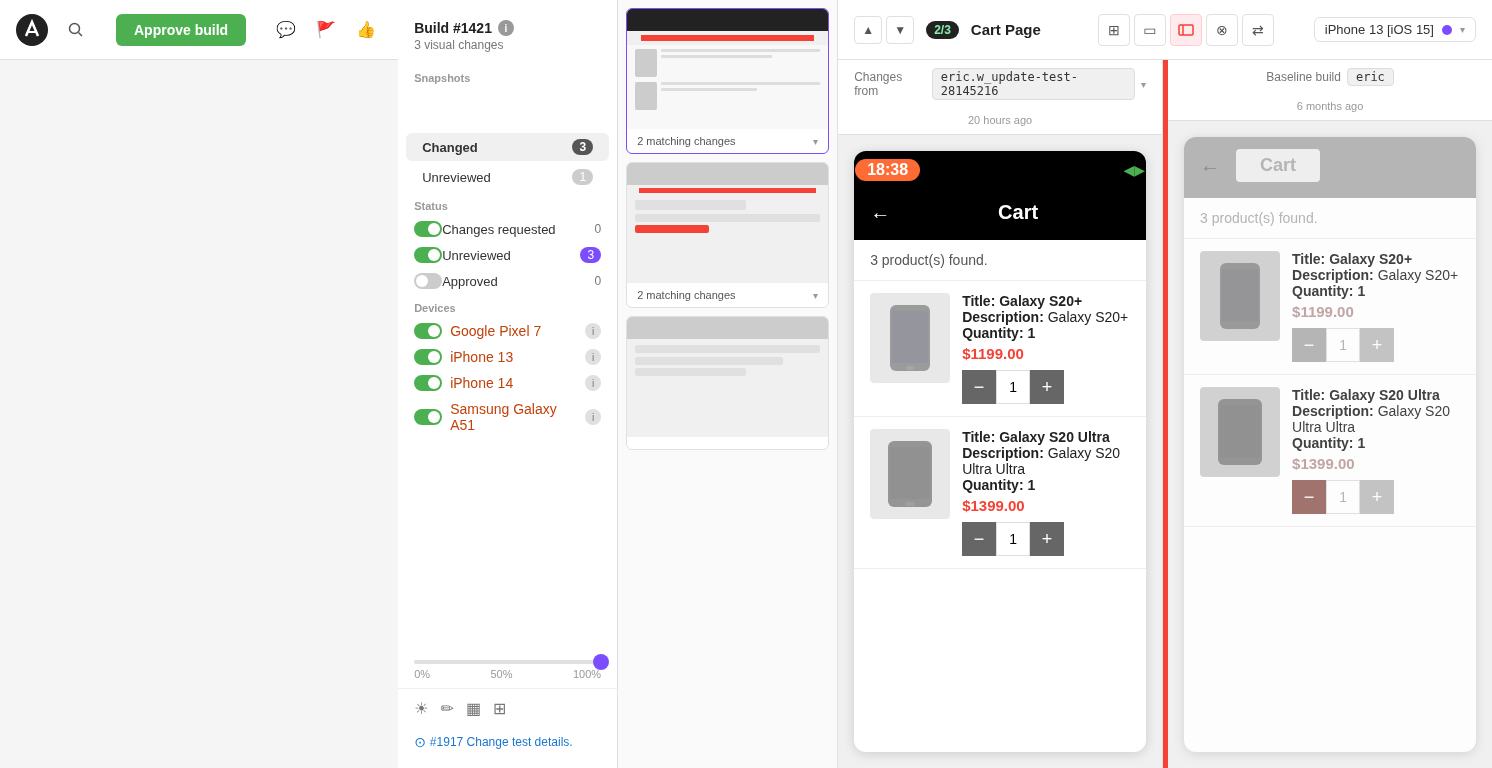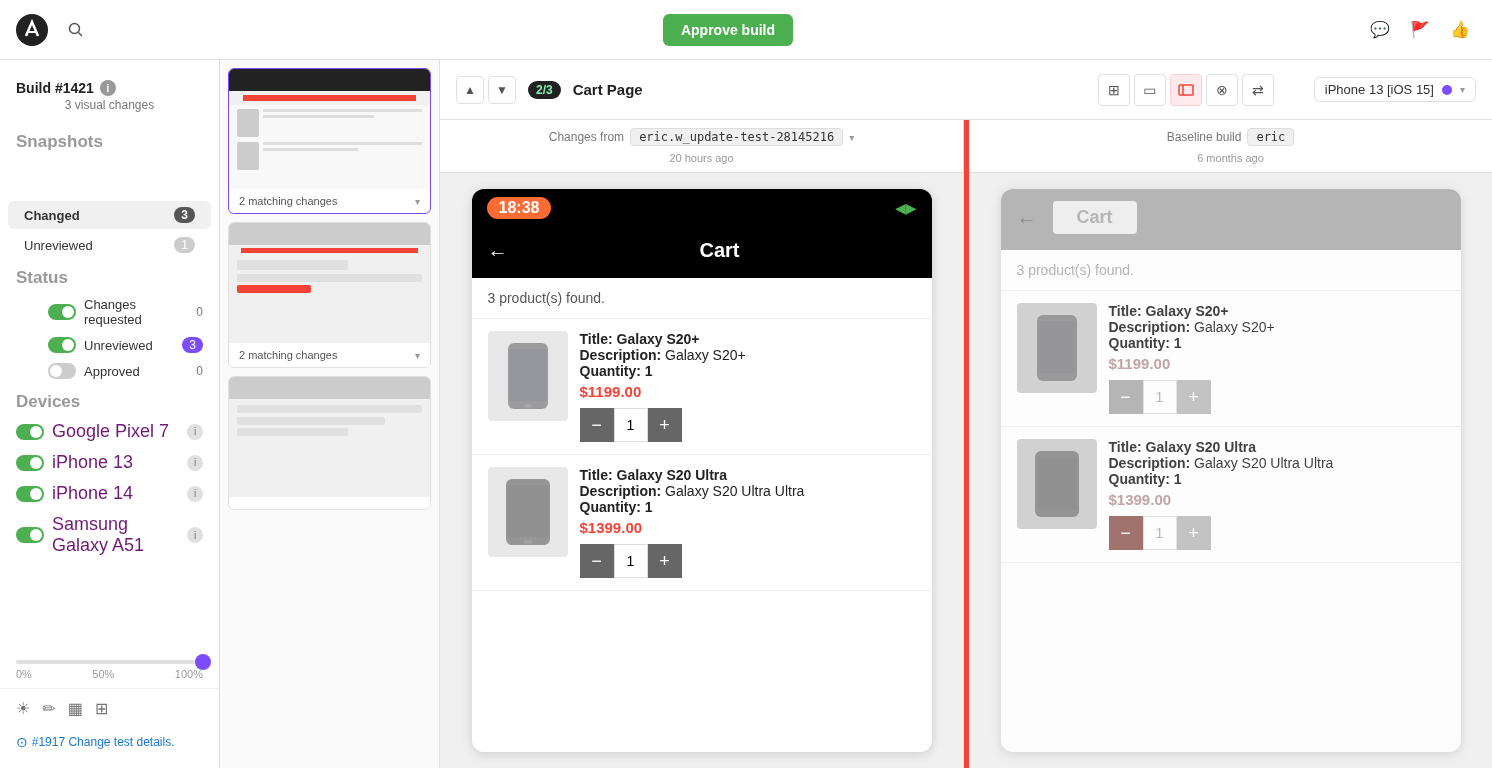--- a/index.html
+++ b/index.html
@@ -1,57 +1,57 @@
 <!DOCTYPE html>
 <html><head>
   <meta charset="utf-8">
   <style>
     * { box-sizing: border-box; margin: 0; padding: 0; }
     body { font-family: -apple-system, BlinkMacSystemFont, 'Segoe UI', sans-serif; font-size: 13px; background: #f5f5f5; overflow: hidden; }
     
-    .app-container { display: flex; flex-direction: column; height: 768px; width: 1492px; }
+    .app-container { display: flex; flex-direction: row; height: 768px; width: 1492px; }
     
     
     .top-bar { display: flex; align-items: center; background: #fff; border-bottom: 1px solid #e0e0e0; padding: 0 16px; height: 60px; gap: 12px; }
     .logo { width: 32px; height: 32px; }
     .search-btn { display: flex; align-items: center; justify-content: center; width: 32px; height: 32px; background: none; border: none; cursor: pointer; color: #555; }
     .approve-btn { background: #4caf50; color: white; border: none; padding: 8px 18px; border-radius: 6px; font-size: 14px; font-weight: 600; cursor: pointer; }
     .top-bar-icons { display: flex; gap: 8px; }
     .top-bar-icon { width: 32px; height: 32px; border-radius: 50%; display: flex; align-items: center; justify-content: center; cursor: pointer; border: none; background: none; font-size: 16px; }
     .top-bar-icon.comment { color: #4caf50; }
     .top-bar-icon.flag { color: #ff9800; }
     .top-bar-icon.thumb { color: #4caf50; }
 
     
     .main-layout { display: flex; flex: 1; overflow: hidden; }
 
     
     .sidebar { width: 220px; background: #fff; border-right: 1px solid #e0e0e0; display: flex; flex-direction: column; padding: 12px 0; overflow-y: auto; }
-    .sidebar-build { padding: 8px 16px 12px; text-align: center; }
+    .sidebar-build { padding: 8px 16px 12px; }
     .sidebar-build-title { font-size: 14px; font-weight: 700; color: #222; display: flex; align-items: center; gap: 6px; }
     .sidebar-build-sub { font-size: 12px; color: #777; margin-top: 2px; }
     .info-icon { width: 16px; height: 16px; border-radius: 50%; background: #999; color: white; font-size: 10px; display: inline-flex; align-items: center; justify-content: center; cursor: pointer; }
     
-    .sidebar-section-title { font-size: 17px; color: #999; font-weight: 600; padding: 8px 16px 4px; text-transform: none; }
+    .sidebar-section-title { font-size: 11px; color: #999; font-weight: 600; padding: 8px 16px 4px; text-transform: none; }
     
     .snapshot-item { display: flex; align-items: center; justify-content: space-between; padding: 6px 16px; cursor: pointer; border-radius: 6px; margin: 1px 8px; }
     .snapshot-item.active { background: #f0f0f0; font-weight: 600; margin-top: 45px; }
     .snapshot-item-label { font-size: 13px; color: #333; }
     .snapshot-item-count { font-size: 12px; background: #555; color: white; border-radius: 10px; padding: 1px 7px; min-width: 20px; text-align: center; }
 
-    .status-item { display: flex; align-items: center; gap: 8px; padding: 5px 16px; cursor: pointer; margin-left: 32px; }
+    .status-item { display: flex; align-items: center; padding: 5px 16px; cursor: pointer; }
     .toggle { width: 28px; height: 16px; border-radius: 8px; background: #4caf50; position: relative; flex-shrink: 0; }
     .toggle.off { background: #ccc; }
     .toggle::after { content: ''; position: absolute; width: 12px; height: 12px; border-radius: 50%; background: white; top: 2px; right: 2px; }
     .toggle.off::after { right: auto; left: 2px; }
     .status-label { flex: 1; font-size: 13px; color: #333; }
     .status-count { font-size: 12px; color: #777; min-width: 16px; text-align: right; }
     .status-count.purple { background: #7c4dff; color: white; border-radius: 10px; padding: 1px 7px; }
     .device-item { display: flex; align-items: center; gap: 8px; padding: 5px 16px; cursor: pointer; }
-    .device-label { flex: 1; font-size: 18px; color: #701a75; }
+    .device-label { flex: 1; font-size: 14px; color: #c2410c; }
     .device-info { width: 16px; height: 16px; border-radius: 50%; background: #e0e0e0; color: #777; font-size: 10px; display: flex; align-items: center; justify-content: center; cursor: pointer; }
 
     .slider-section { padding: 12px 16px 8px; margin-top: auto; }
     .slider-track { position: relative; height: 4px; background: #e0e0e0; border-radius: 2px; margin-bottom: 4px; }
     .slider-fill { position: absolute; left: 0; top: 0; height: 100%; background: #e0e0e0; border-radius: 2px; width: 100%; }
     .slider-thumb { position: absolute; width: 16px; height: 16px; border-radius: 50%; background: #7c4dff; top: -6px; right: 0; transform: translateX(50%); cursor: pointer; }
     .slider-labels { display: flex; justify-content: space-between; font-size: 11px; color: #999; }
     
     .bottom-tools { display: flex; gap: 12px; padding: 10px 16px; border-top: 1px solid #f0f0f0; }
     .tool-btn { background: none; border: none; cursor: pointer; color: #777; font-size: 16px; }
@@ -86,30 +86,30 @@
     .view-tools { display: flex; gap: 4px; }
     .view-tool { background: none; border: 1px solid #e0e0e0; border-radius: 4px; width: 32px; height: 32px; display: flex; align-items: center; justify-content: center; cursor: pointer; color: #555; font-size: 14px; }
     .view-tool.active { background: #ffebee; border-color: #ffcdd2; color: #f44336; }
 
     
     .comparison-area { flex: 1; display: flex; overflow: hidden; }
     
     .comparison-pane { flex: 1; display: flex; flex-direction: column; overflow: hidden; border-right: 1px solid #e0e0e0; }
     .comparison-pane:last-child { border-right: none; }
     
-    .pane-header { background: #fff; border-bottom: 1px solid #e0e0e0; padding: 8px 16px; display: flex; flex-direction: column; align-items: center; gap: 6px; }
+    .pane-header { background: #fff; border-bottom: 1px solid #e0e0e0; padding: 8px 16px; display: flex; flex-direction: column; align-items: center; gap: 14px; }
     .pane-header-label { font-size: 12px; color: #777; }
     .pane-header-branch { background: #f0f0f0; border: 1px solid #ddd; border-radius: 4px; padding: 1px 8px; font-size: 12px; font-family: monospace; color: #333; display: inline-block; }
     .pane-header-time { font-size: 11px; color: #999; }
     
     .pane-content { flex: 1; overflow-y: auto; padding: 16px; background: #f0f0f0; display: flex; justify-content: center; }
     
     
     .phone-mockup { width: 460px; background: white; border-radius: 12px; overflow: hidden; box-shadow: 0 2px 12px rgba(0,0,0,0.15); }
-    .phone-status-bar { background: #000; color: white; padding: 8px 15px; display: flex; justify-content: space-between; align-items: center; }
+    .phone-status-bar { background: #000; color: white; padding: 8px 1px; display: flex; justify-content: space-between; align-items: center; }
     .status-time { font-size: 16px; font-weight: 700; background: #ff6b35; color: white; border-radius: 20px; padding: 2px 12px; }
     .status-icons { display: flex; gap: 4px; color: #4caf50; font-size: 14px; }
     .phone-header { background: #000; color: white; padding: 12px 16px 16px; display: flex; align-items: center; }
     .back-arrow { color: white; font-size: 20px; margin-right: 16px; cursor: pointer; }
     .phone-title { color: white; font-size: 20px; font-weight: 600; flex: 1; text-align: center; }
     .phone-body { background: white; padding: 0; }
     .products-header { padding: 12px 16px; border-bottom: 1px solid #eee; color: #555; font-size: 14px; }
     .product-item { padding: 12px 16px; border-bottom: 1px solid #eee; display: flex; gap: 12px; align-items: flex-start; }
     .product-info { flex: 1; }
     .product-title { font-size: 14px; font-weight: 700; color: #222; }

